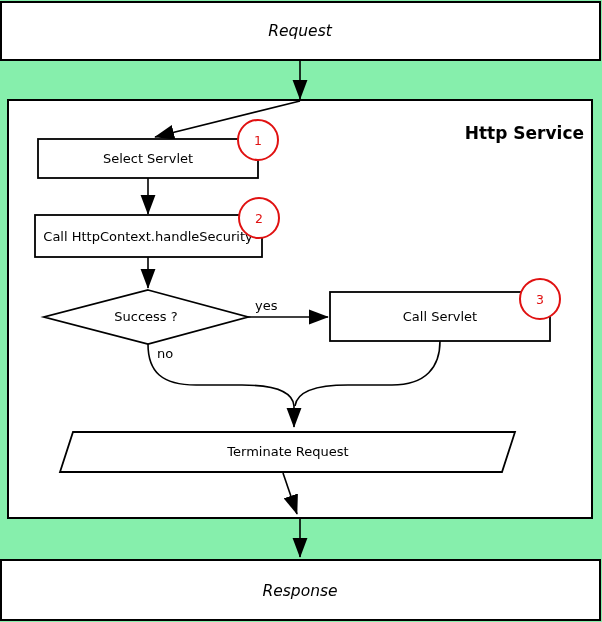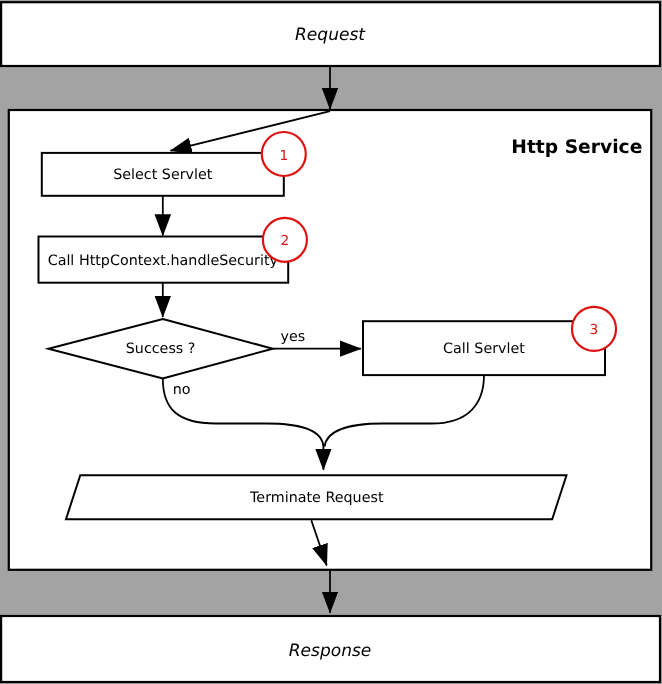--- a/index.html
+++ b/index.html
@@ -7,21 +7,21 @@
     padding: 0;
     background: #ffffff;
     width: 602px;
     height: 622px;
     font-family: "DejaVu Sans", "Liberation Sans", sans-serif;
   }
   #stage {
     position: relative;
     width: 602px;
     height: 622px;
-    background: #a3a3a3;
+    background: #86efac;
   }
   svg { display: block; }
   .node-rect {
     fill: #ffffff;
     stroke: #000000;
     stroke-width: 2;
   }
   .shape {
     fill: #ffffff;
     stroke: #000000;

